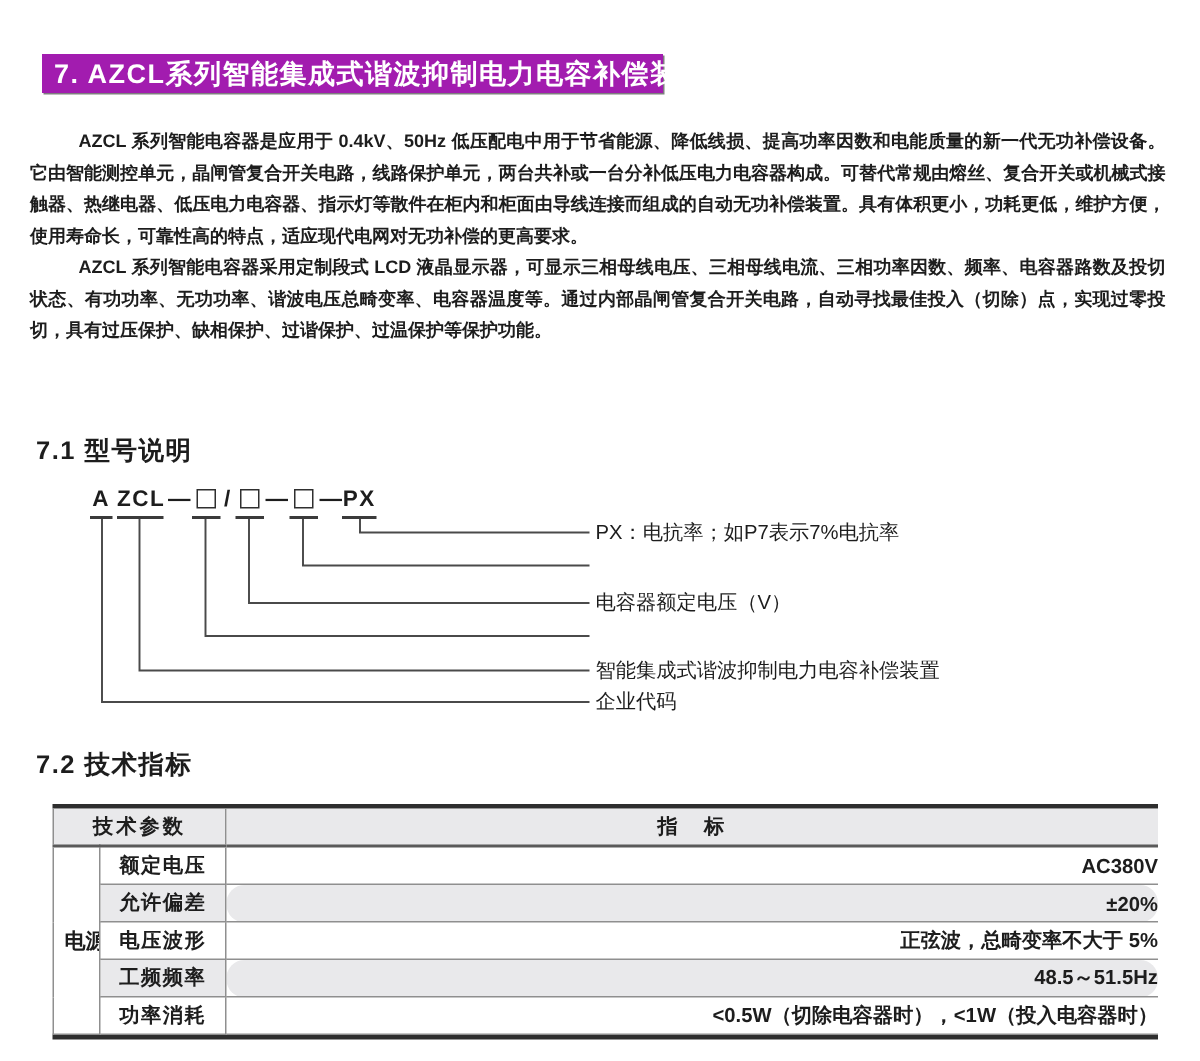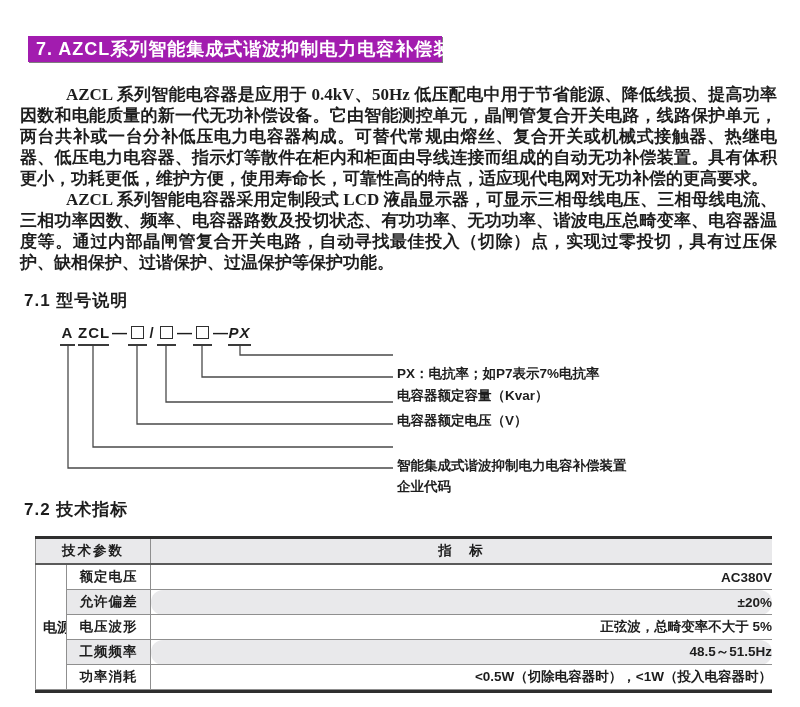--- a/index.html
+++ b/index.html
@@ -10,21 +10,21 @@
   
   .title-bar{
     position:absolute;left:28px;top:36px;width:406px;height:26px;
     background:#a21caf;color:#ffffff;font-size:18px;font-weight:bold;
     line-height:26px;padding-left:8px;letter-spacing:1px;white-space:nowrap;
     box-shadow:1px 1px 0 #7e7e7e;
   }
   
   .intro{
     position:absolute;left:20px;top:84px;width:757px;
-    font-size:17px;line-height:21px;font-weight:bold;text-align:justify;font-family:Liberation Serif, serif;
+    font-size:12px;line-height:21px;font-weight:bold;text-align:justify;
   }
   .intro p{margin:0;text-indent:2.7em;}
   
   .sec-heading{
     position:absolute;left:24px;margin:0;font-size:17px;font-weight:bold;
     line-height:20px;letter-spacing:1px;
   }
   .h71{top:291px;}
   .h72{top:500px;}
   
@@ -37,24 +37,24 @@
   .bx{display:block;width:11px;height:11px;border:1.5px solid #2f2f2f;margin:2px auto 0;}
   .t0{left:60px;width:15px;}
   .t1{left:78px;width:31px;}
   .t2{left:112px;width:14px;}
   .t3{left:128px;width:19px;}
   .t4{left:148px;width:8px;}
   .t5{left:157px;width:19px;}
   .t6{left:177px;width:14px;}
   .t7{left:193px;width:19px;}
   .t8{left:213px;width:14px;}
-  .t9{left:228px;width:23px;font-style:italic;}
+  .t9{left:228px;width:23px;}
   .lbl{
-    position:absolute;left:397px;font-size:13.5px;font-weight:bold;
-    line-height:16px;white-space:pre;margin-top:19px;
+    position:absolute;left:397px;font-size:13.5px;font-weight:normal;
+    line-height:16px;white-space:pre;
   }
   .l0{top:347px;}.l1{top:369px;}.l2{top:394px;}.l3{top:416px;}.l4{top:439px;}.l5{top:460px;}
   
   .tblwrap{
     position:absolute;left:35px;top:536px;width:737px;
     border-top:3px solid #2e2e2e;border-bottom:3px solid #2e2e2e;
   }
   table.spec{width:100%;border-collapse:collapse;table-layout:fixed;}
   .spec th,.spec td{
     border:1px solid #8f8f8f;font-size:13.5px;font-weight:bold;height:24px;
@@ -110,21 +110,20 @@
       <i class="bx"></i>
     </span>
   <span class="tok s t6">—</span>
   <span class="tok b t7">
       <i class="bx"></i>
     </span>
   <span class="tok s t8">—</span>
   <span class="tok f t9">PX</span>
 
   <div class="lbl l0">PX：电抗率；如P7表示7%电抗率</div>
-  <div class="lbl l1">电容器额定容量（Kvar）</div>
   <div class="lbl l2">电容器额定电压（V）</div>
   <div class="lbl l4">智能集成式谐波抑制电力电容补偿装置</div>
   <div class="lbl l5">企业代码</div>
 
   <h2 class="sec-heading h72">7.2 技术指标</h2>
 
   <div class="tblwrap">
     <table class="spec">
       <colgroup>
         <col style="width:31px">

